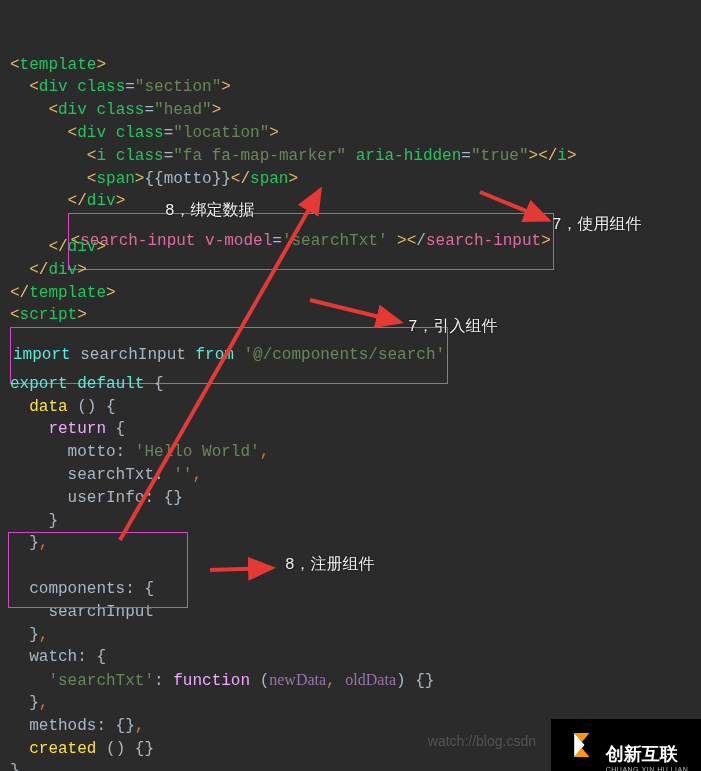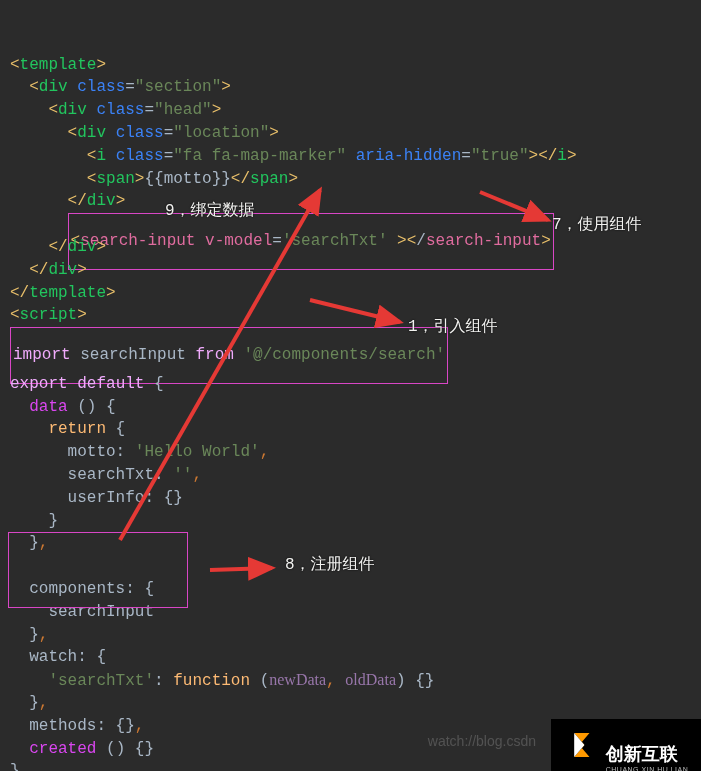--- a/index.html
+++ b/index.html
@@ -16,29 +16,29 @@
   }
   .editor {
     position: relative;
     padding: 8px 0 0 10px;
     white-space: pre;
     line-height: 22.8px;
   }
   .line { display: block; height: 22.8px; }
   .t-tag   { color: #22c55e; }      
   .t-br    { color: #e8bf6a; }      
-  .t-attr  { color: #3b82f6; }      
+  .t-attr  { color: #22c55e; }      
   .t-pink  { color: #e06c9f; }      
   .t-str   { color: #6a8759; }      
-  .t-kw    { color: #fdba74; }
-  .t-ident { color: #d946ef; }      
+  .t-kw    { color: #f0abfc; }
+  .t-ident { color: #fde047; }      
   .t-var   { color: #9876aa; font-family: Liberation Serif, serif; }      
   .t-punc  { color: #cc7832; }
   .t-txt   { color: #a9b7c6; }
-  .t-imp   { color: #f0abfc; }
+  .t-imp   { color: #5eead4; }
 
   .box-outline {
     border: 1px solid #d946c6;
     display: inline-block;
     padding: 16px 2px;
   }
   .box-outline-block {
     border: 1px solid #d946c6;
     position: absolute;
     pointer-events: none;
@@ -94,24 +94,24 @@
 </style>
 </head>
 <body>
 
 <div class="editor">
   <div id="code-lines"><div class="line"><span><span class="t-br">&lt;</span><span class="t-tag">template</span><span class="t-br">&gt;</span></span></div><div class="line">  <span><span class="t-br">&lt;</span><span class="t-tag">div</span><span class="t-txt"> </span><span class="t-attr">class</span><span class="t-txt">=</span><span class="t-str">"section"</span><span class="t-br">&gt;</span></span></div><div class="line">    <span><span class="t-br">&lt;</span><span class="t-tag">div</span><span class="t-txt"> </span><span class="t-attr">class</span><span class="t-txt">=</span><span class="t-str">"head"</span><span class="t-br">&gt;</span></span></div><div class="line">      <span><span class="t-br">&lt;</span><span class="t-tag">div</span><span class="t-txt"> </span><span class="t-attr">class</span><span class="t-txt">=</span><span class="t-str">"location"</span><span class="t-br">&gt;</span></span></div><div class="line">        <span><span class="t-br">&lt;</span><span class="t-tag">i</span><span class="t-txt"> </span><span class="t-attr">class</span><span class="t-txt">=</span><span class="t-str">"fa fa-map-marker"</span><span class="t-txt"> </span><span class="t-attr">aria-hidden</span><span class="t-txt">=</span><span class="t-str">"true"</span><span class="t-br">&gt;</span><span class="t-br">&lt;/</span><span class="t-tag">i</span><span class="t-br">&gt;</span></span></div><div class="line">        <span><span class="t-br">&lt;</span><span class="t-tag">span</span><span class="t-br">&gt;</span><span class="t-txt">{{motto}}</span><span class="t-br">&lt;/</span><span class="t-tag">span</span><span class="t-br">&gt;</span></span></div><div class="line">      <span><span class="t-br">&lt;/</span><span class="t-tag">div</span><span class="t-br">&gt;</span></span></div><div class="line">      <span class="box-outline"><span class="t-br">&lt;</span><span class="t-pink">search-input</span><span class="t-txt"> </span><span class="t-pink">v-model</span><span class="t-txt">=</span><span class="t-str">'searchTxt'</span><span class="t-txt"> </span><span class="t-br">&gt;&lt;</span><span class="t-txt">/</span><span class="t-pink">search-input</span><span class="t-br">&gt;</span></span></div><div class="line">    <span><span class="t-br">&lt;/</span><span class="t-tag">div</span><span class="t-br">&gt;</span></span></div><div class="line">  <span><span class="t-br">&lt;/</span><span class="t-tag">div</span><span class="t-br">&gt;</span></span></div><div class="line"><span><span class="t-br">&lt;/</span><span class="t-tag">template</span><span class="t-br">&gt;</span></span></div><div class="line"><span><span class="t-br">&lt;</span><span class="t-tag">script</span><span class="t-br">&gt;</span></span></div><div class="line"><span class="box-outline"><span class="t-imp">import</span><span class="t-txt"> searchInput </span><span class="t-imp">from</span><span class="t-txt"> </span><span class="t-str">'@/components/search'</span></span></div><div class="line"><span><span class="t-txt"></span></span></div><div class="line"><span><span class="t-imp">export</span><span class="t-txt"> </span><span class="t-imp">default</span><span class="t-txt"> {</span></span></div><div class="line">  <span><span class="t-ident">data</span><span class="t-txt"> () {</span></span></div><div class="line">    <span><span class="t-kw">return</span><span class="t-txt"> {</span></span></div><div class="line">      <span><span class="t-txt">motto: </span><span class="t-str">'Hello World'</span><span class="t-punc">,</span></span></div><div class="line">      <span><span class="t-txt">searchTxt: </span><span class="t-str">''</span><span class="t-punc">,</span></span></div><div class="line">      <span><span class="t-txt">userInfo: {}</span></span></div><div class="line">    <span><span class="t-txt">}</span></span></div><div class="line">  <span><span class="t-txt">}</span><span class="t-punc">,</span></span></div><div class="line"><span><span class="t-txt"></span></span></div><div class="line">  <span><span class="t-txt">components: {</span></span></div><div class="line">    <span><span class="t-txt">searchInput</span></span></div><div class="line">  <span><span class="t-txt">}</span><span class="t-punc">,</span></span></div><div class="line">  <span><span class="t-txt">watch: {</span></span></div><div class="line">    <span><span class="t-str">'searchTxt'</span><span class="t-txt">: </span><span class="t-kw">function</span><span class="t-txt"> (</span><span class="t-var">newData</span><span class="t-punc">,</span><span class="t-txt"> </span><span class="t-var">oldData</span><span class="t-txt">) {}</span></span></div><div class="line">  <span><span class="t-txt">}</span><span class="t-punc">,</span></span></div><div class="line">  <span><span class="t-txt">methods: {}</span><span class="t-punc">,</span></span></div><div class="line">  <span><span class="t-ident">created</span><span class="t-txt"> () {}</span></span></div><div class="line"><span><span class="t-txt">}</span></span></div></div>
 </div>
 
 <div class="box-outline-block" id="components-box" style="left: 8px; top: 532px; width: 178px; height: 74px;"></div>
 
-<div class="annotation" style="left:408px; top:316px;">1，引入组件</div>
+<div class="annotation" style="left:408px; top:316px;">7，引入组件</div>
 <div class="annotation" style="left:285px; top:554px;">8，注册组件</div>
 <div class="annotation" style="left:552px; top:214px;">7，使用组件</div>
-<div class="annotation" style="left:165px; top:200px;">9，绑定数据</div>
+<div class="annotation" style="left:165px; top:200px;">8，绑定数据</div>
 
 <svg class="arrows">
   <defs>
     <marker id="arrowhead" markerWidth="8" markerHeight="8" refX="6" refY="3" orient="auto">
       <path d="M0,0 L7,3 L0,6 Z" fill="#e53935"></path>
     </marker>
   </defs>
 
   <line x1="310" y1="300" x2="400" y2="322" stroke="#e53935" stroke-width="4" marker-end="url(#arrowhead)"></line>
 

